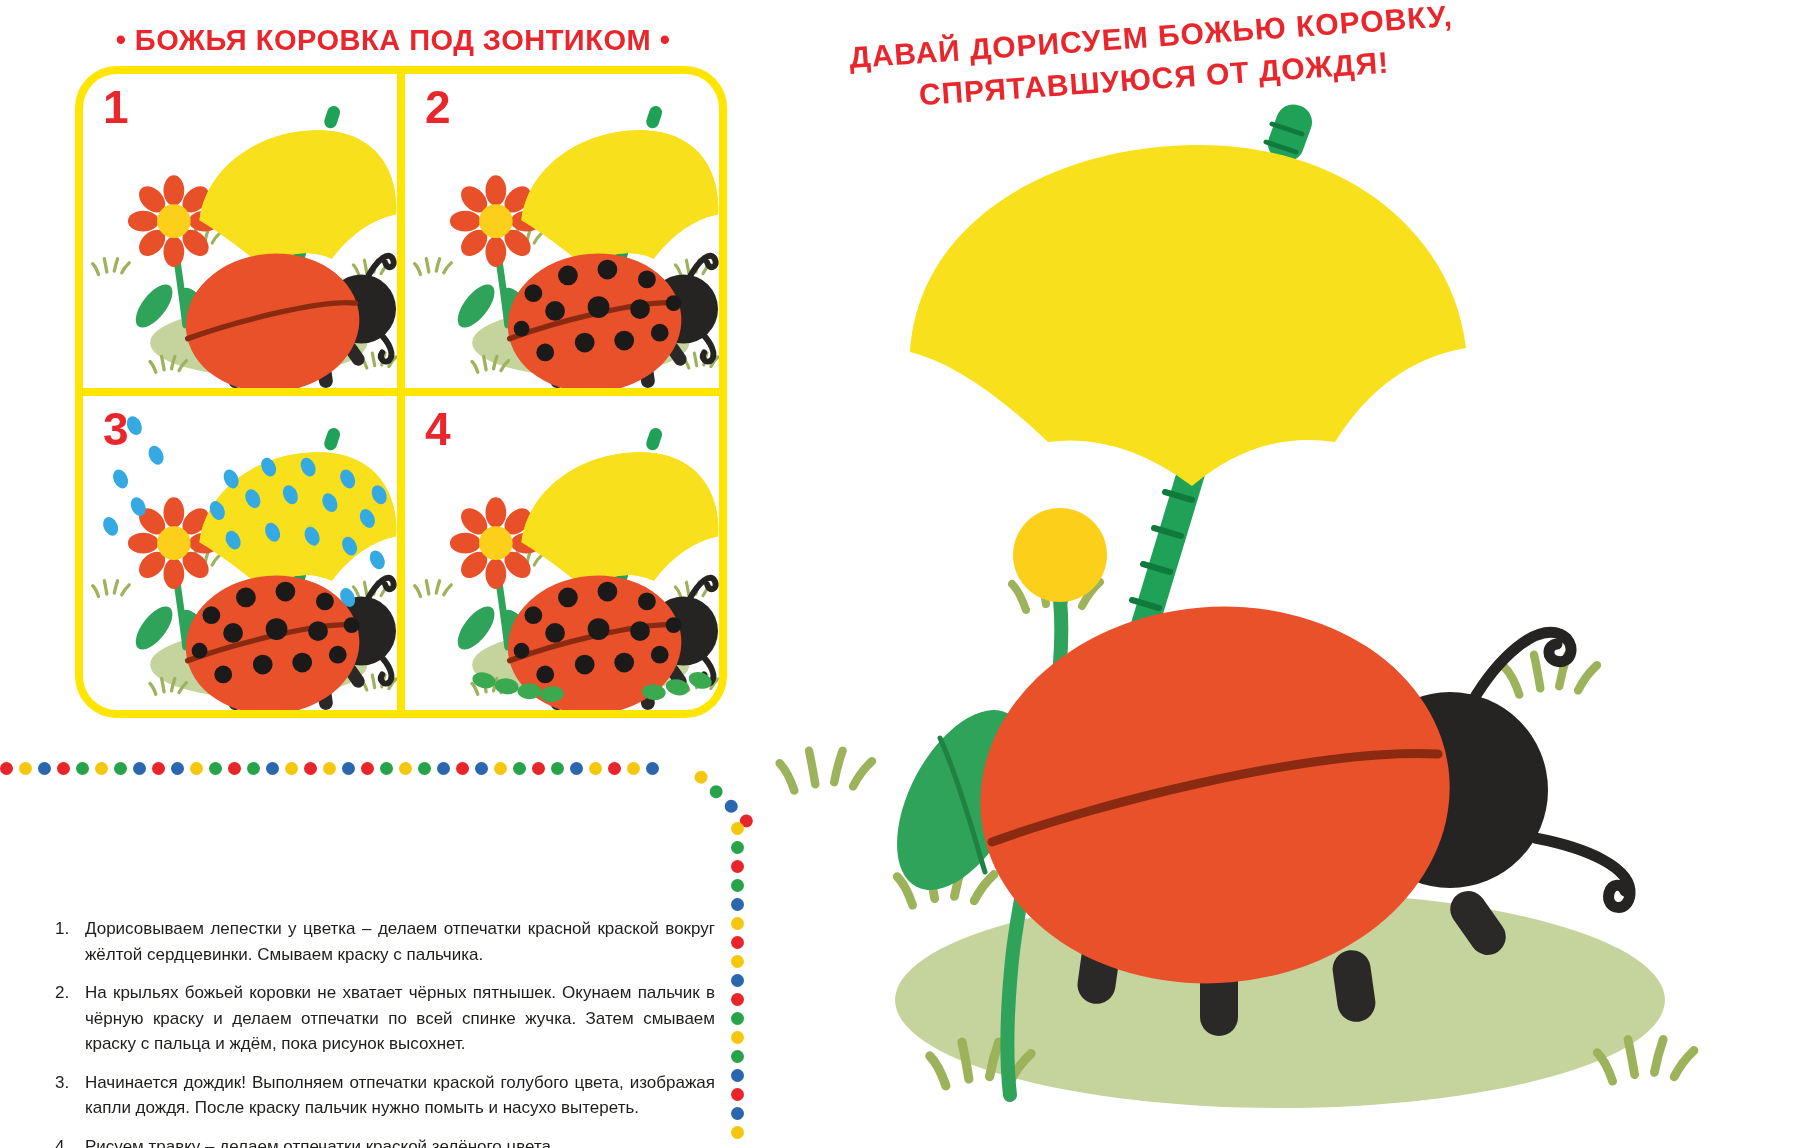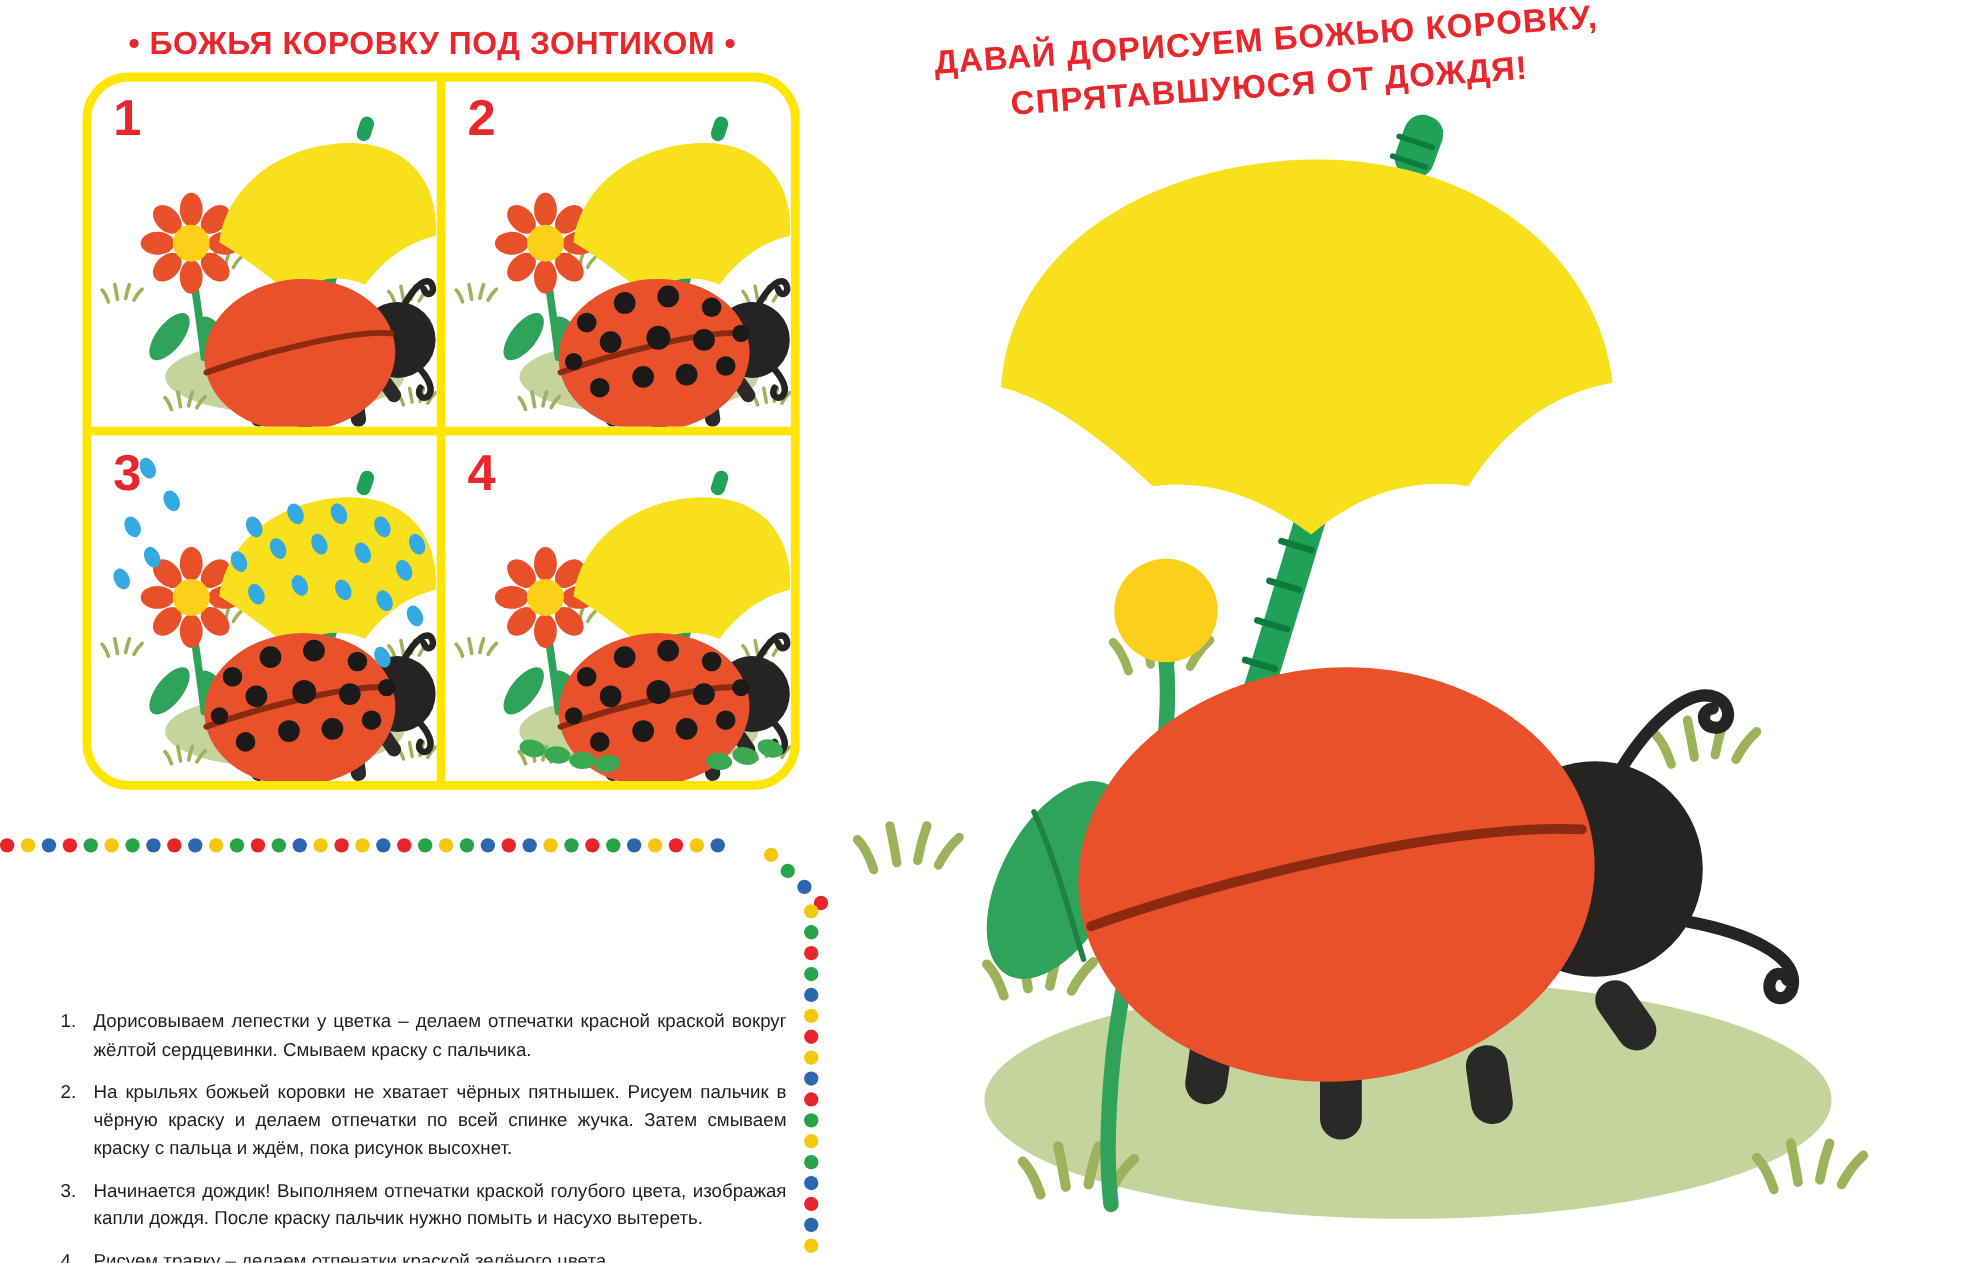--- a/index.html
+++ b/index.html
@@ -165,21 +165,21 @@
       <ellipse cx="126" cy="299" rx="12" ry="8"></ellipse>
       <ellipse cx="149" cy="302" rx="12" ry="8" transform="rotate(-5 149 302)"></ellipse>
       <ellipse cx="252" cy="300" rx="12" ry="8" transform="rotate(5 252 300)"></ellipse>
       <ellipse cx="276" cy="295" rx="12" ry="8" transform="rotate(12 276 295)"></ellipse>
       <ellipse cx="299" cy="288" rx="12" ry="8" transform="rotate(18 299 288)"></ellipse>
     </g>
   </defs>
 </svg>
 
 <div>
-  <div class="left-title">• БОЖЬЯ КОРОВКУ ПОД ЗОНТИКОМ •</div>
+  <div class="left-title">• БОЖЬЯ КОРОВКА ПОД ЗОНТИКОМ •</div>
 
   <div class="steps-grid">
     <div class="cell c1">
       <span class="panel-num">1</span>
       <svg viewBox="0 0 318 318">
         <use href="#mini-scene"></use>
       </svg>
     </div>
     <div class="cell c2">
       <span class="panel-num">2</span>
@@ -269,21 +269,21 @@
       <span class="dot" style="background: rgb(246, 199, 15);"></span>
     </div>
 
   <div class="instructions">
     <div class="instr">
       <span class="n">1.</span>
       <span class="t">Дорисовываем лепестки у цветка – делаем отпечатки красной краской вокруг жёлтой сердцевинки. Смываем краску с пальчика.</span>
     </div>
     <div class="instr">
       <span class="n">2.</span>
-      <span class="t">На крыльях божьей коровки не хватает чёрных пятнышек. Рисуем пальчик в чёрную краску и делаем отпечатки по всей спинке жучка. Затем смываем краску с пальца и ждём, пока рисунок высохнет.</span>
+      <span class="t">На крыльях божьей коровки не хватает чёрных пятнышек. Окунаем пальчик в чёрную краску и делаем отпечатки по всей спинке жучка. Затем смываем краску с пальца и ждём, пока рисунок высохнет.</span>
     </div>
     <div class="instr">
       <span class="n">3.</span>
       <span class="t">Начинается дождик! Выполняем отпечатки краской голубого цвета, изображая капли дождя. После краску пальчик нужно помыть и насухо вытереть.</span>
     </div>
     <div class="instr">
       <span class="n">4.</span>
       <span class="t">Рисуем травку – делаем отпечатки краской зелёного цвета.</span>
     </div>
   </div>

